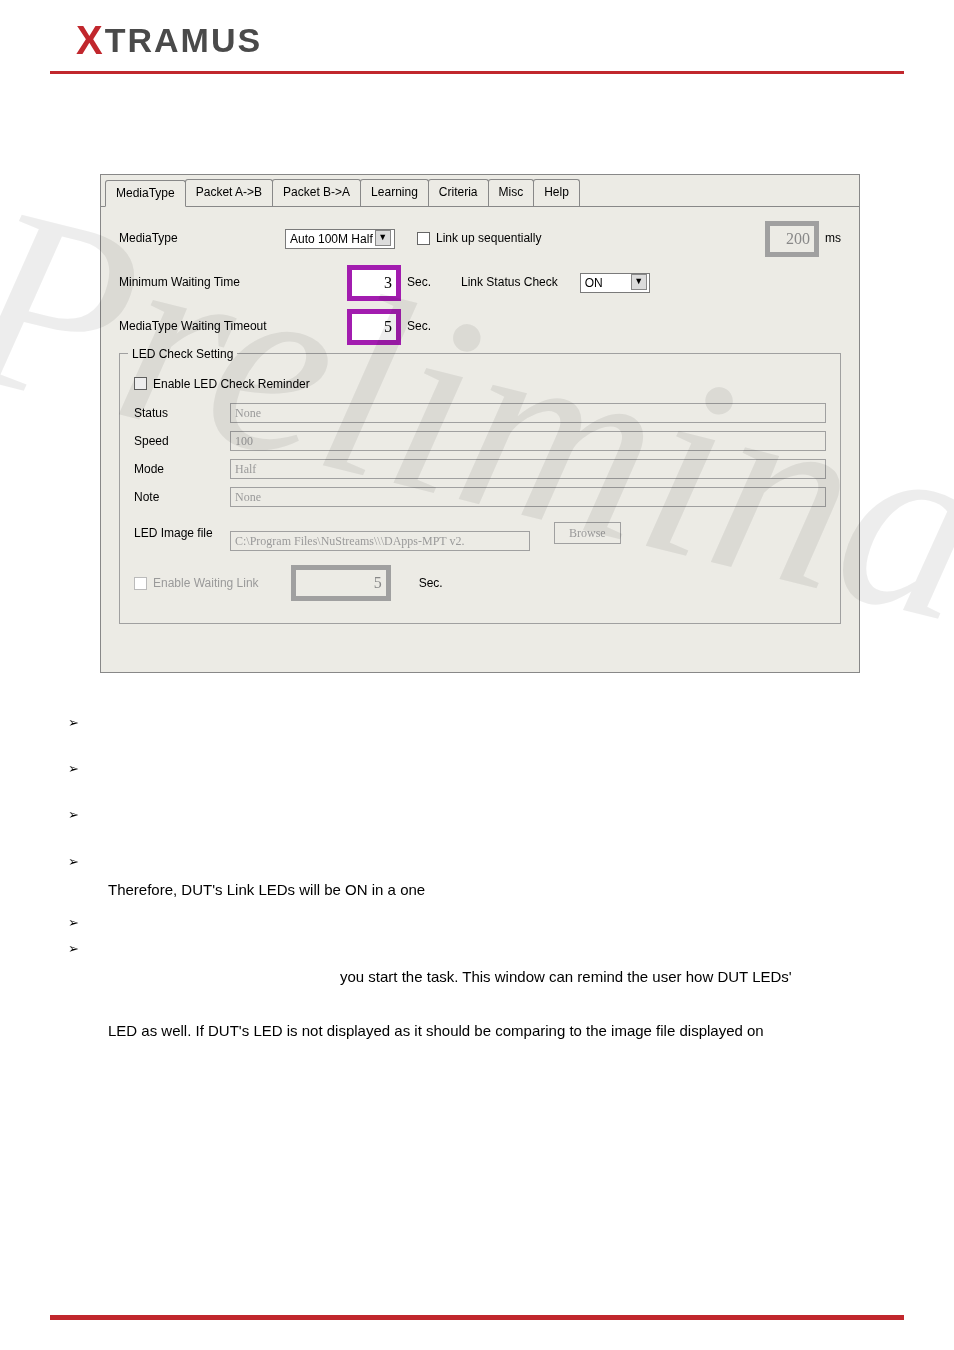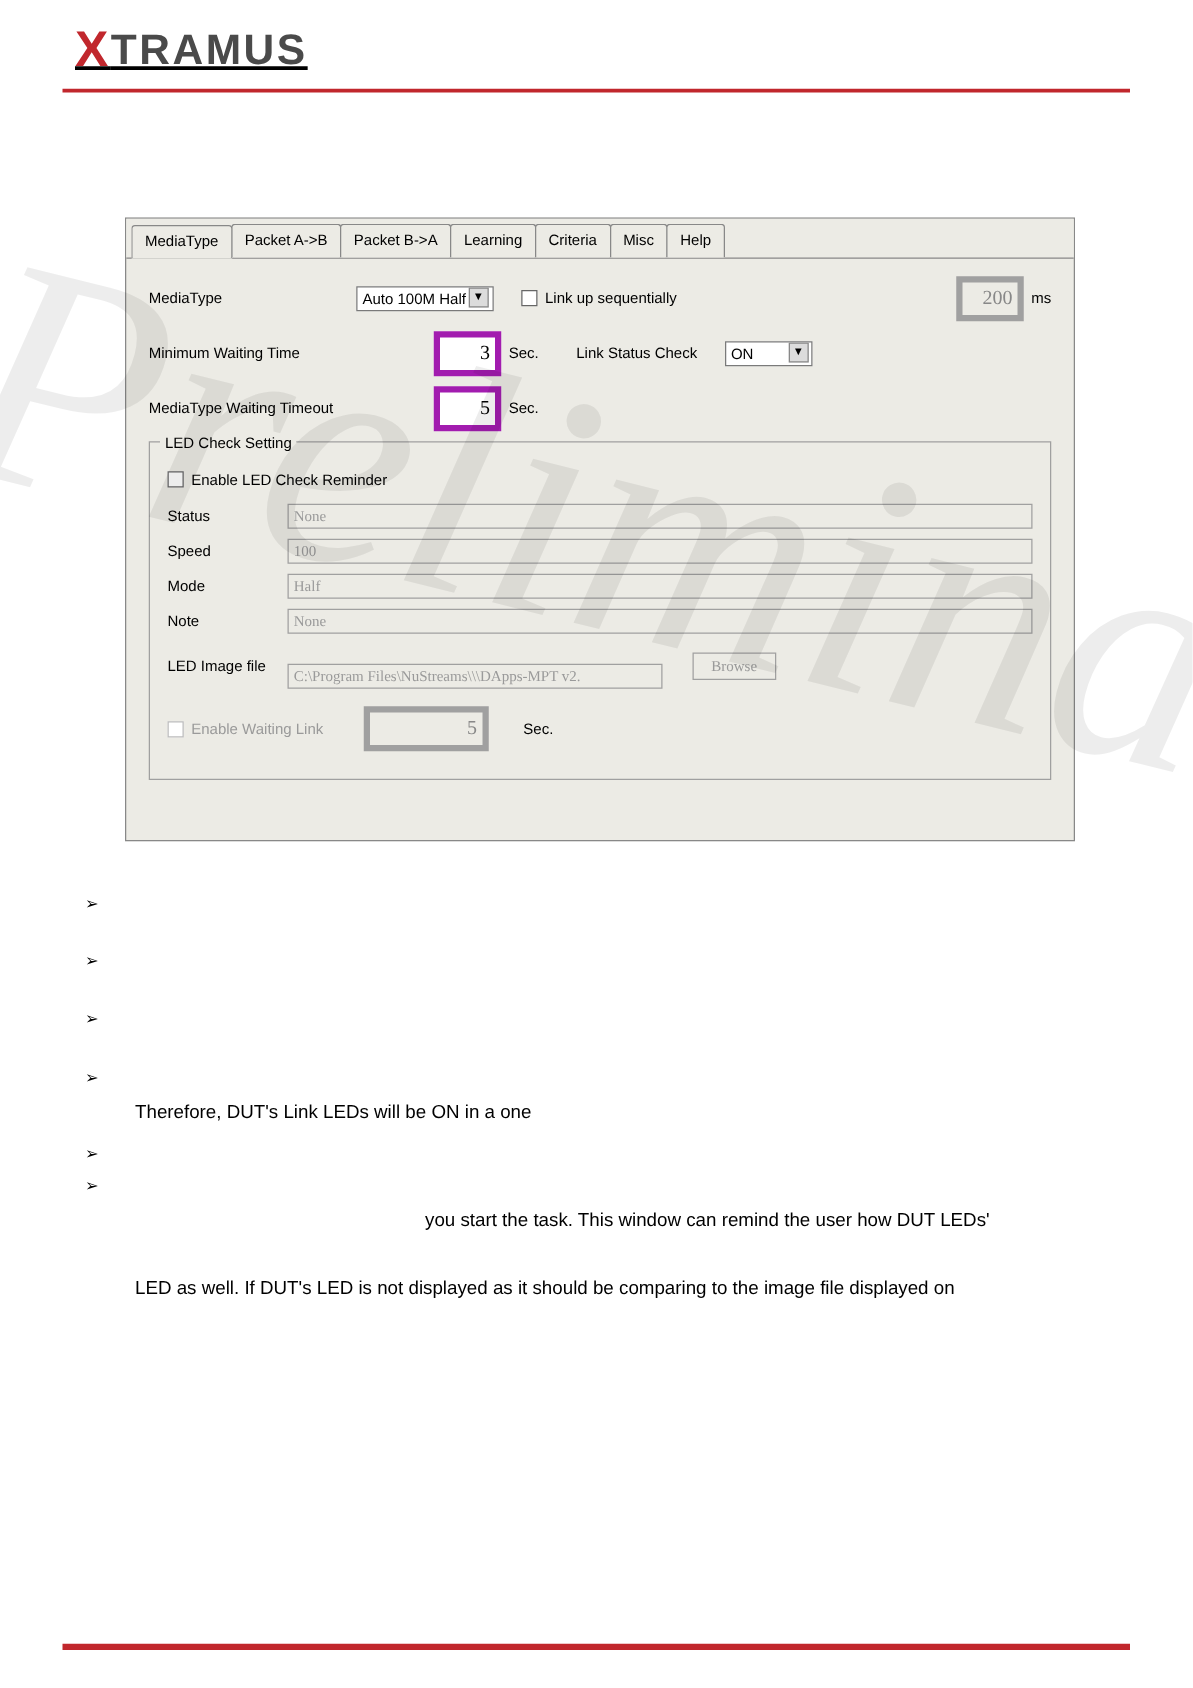--- a/index.html
+++ b/index.html
@@ -6,22 +6,21 @@
   body {
     width: 954px;
     height: 1350px;
     background: #fff;
     font-family: Arial, sans-serif;
     position: relative;
     overflow: hidden;
   }
   .header-band {
     background: #fff;
-    padding: 18px 60px 8px 60px;
-    text-decoration: underline;
+    padding: 18px 60px 8px 76px;
   }
   .logo {
     font-family: "Trebuchet MS", Arial, sans-serif;
     font-size: 34px;
     font-weight: 900;
     letter-spacing: 2px;
     color: #4a4a4a;
   }
   .logo .x {
     color: #c1272d;

